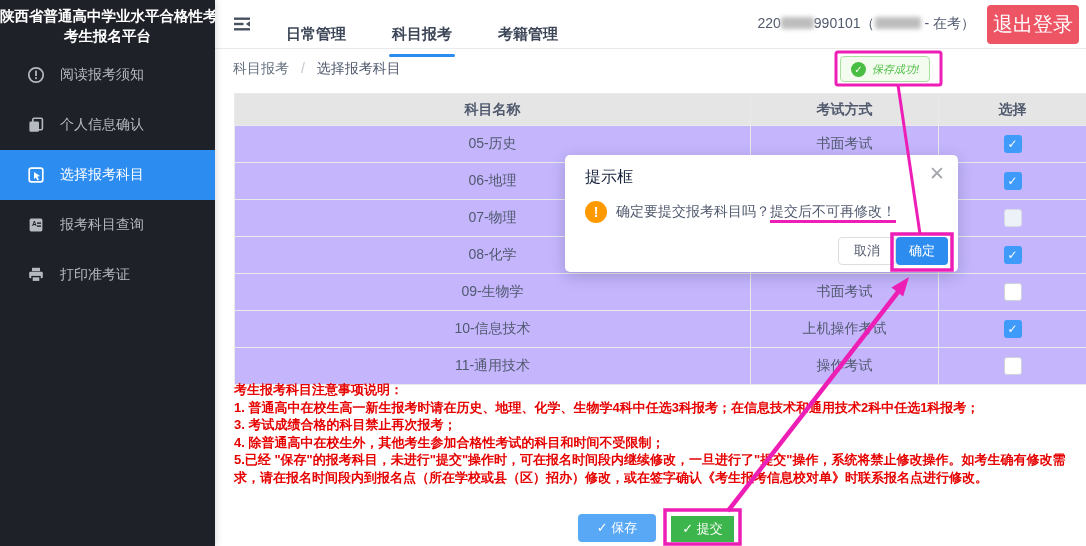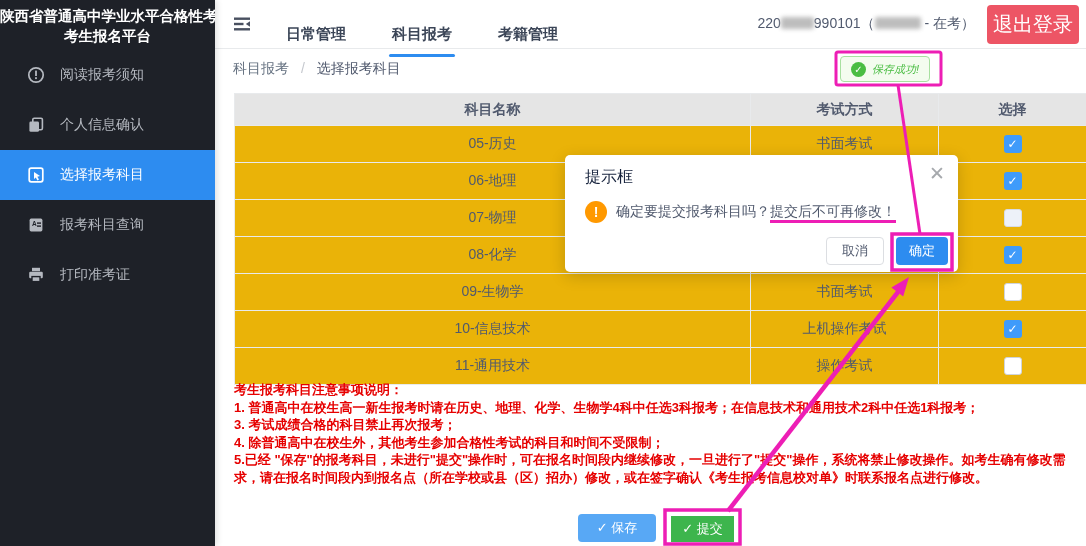--- a/index.html
+++ b/index.html
@@ -38,21 +38,21 @@
 
   
   .toast{position:absolute;left:840px;top:56px;height:26px;display:flex;align-items:center;gap:6px;background:#f4fcef;border:1px solid #a8e0a0;border-radius:4px;padding:0 10px;z-index:6;}
   .toast .tcheck{width:15px;height:15px;border-radius:50%;background:var(--toastg);color:#fff;font-size:10px;line-height:15px;text-align:center;font-weight:bold;}
   .toast .ttext{color:var(--toastg);font-size:11px;font-style:italic;}
 
   
   .subject-table{position:absolute;left:234px;top:93px;width:852px;border-collapse:collapse;table-layout:fixed;z-index:1;}
   .subject-table th,.subject-table td{border:1px solid var(--border);text-align:center;font-size:14px;color:var(--txt);}
   .subject-table th{height:32px;background:#e5e5e5;font-weight:700;}
-  .subject-table td{height:37px;background:#eab308;}
+  .subject-table td{height:37px;background:#c4b5fd;}
   .col-subject{width:516px;} .col-method{width:188px;} .col-select{width:148px;}
   .checkbox{display:inline-block;width:18px;height:18px;border-radius:3px;vertical-align:middle;cursor:pointer;line-height:18px;font-size:12px;}
   .checkbox.checked{background:#3f9bfa;color:#fff;}
   .checkbox.unchecked{background:#fff;border:1px solid #cfd4db;}
   .checkbox.disabled{background:#edf1f8;border:1px solid #d7dce5;}
 
   
   .notes{position:absolute;left:234px;top:381px;width:850px;color:var(--notes);font-size:13px;font-weight:bold;line-height:17.5px;z-index:1;}
 
   
@@ -60,21 +60,21 @@
   .btn-submit{position:absolute;left:671px;top:516px;width:63px;height:26px;background:var(--green);color:#fff;border:none;border-radius:0;font-size:13px;cursor:pointer;font-family:inherit;z-index:1;}
 
   
   .modal{position:absolute;left:565px;top:155px;width:393px;height:117px;background:#fff;border-radius:5px;box-shadow:0 4px 16px rgba(0,0,0,.18);z-index:5;}
   .modal-title{position:absolute;left:20px;top:12px;font-size:16px;color:var(--dark);}
   .modal-close{position:absolute;right:13px;top:9px;font-size:19px;color:#a6a9ad;cursor:pointer;line-height:1;}
   .modal-body{position:absolute;left:20px;top:46px;display:flex;align-items:center;gap:9px;}
   .warn-icon{width:22px;height:22px;border-radius:50%;background:var(--warn);color:#fff;font-weight:bold;font-size:14px;text-align:center;line-height:22px;flex:0 0 22px;}
   .modal-msg{font-size:14px;color:var(--txt);white-space:nowrap;}
   .anno-underline{border-bottom:3px solid var(--anno);padding-bottom:1px;}
-  .modal-footer{position:absolute;right:10px;bottom:7px;display:flex;gap:12px;}
+  .modal-footer{position:absolute;right:10px;bottom:7px;display:flex;}
   .btn-cancel{width:58px;height:28px;background:#fff;border:1px solid #dcdee2;border-radius:4px;color:var(--txt);font-size:13px;cursor:pointer;font-family:inherit;}
   .btn-confirm{width:52px;height:28px;background:var(--primary);border:none;border-radius:4px;color:#fff;font-size:13px;cursor:pointer;font-family:inherit;}
 
   
   .overlay{position:absolute;left:0;top:0;width:1086px;height:546px;z-index:10;pointer-events:none;}
   .anno-stroke{stroke:var(--anno);fill:none;}
   .anno-fill{fill:var(--anno);stroke:none;}
 </style>
 </head>
 <body>

